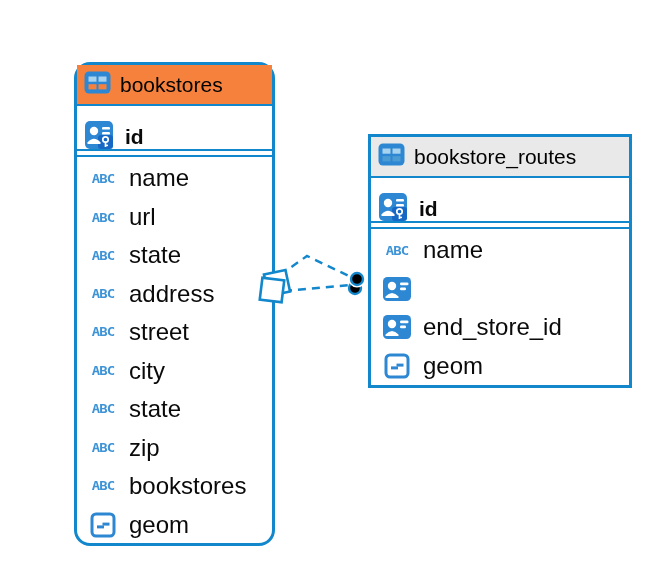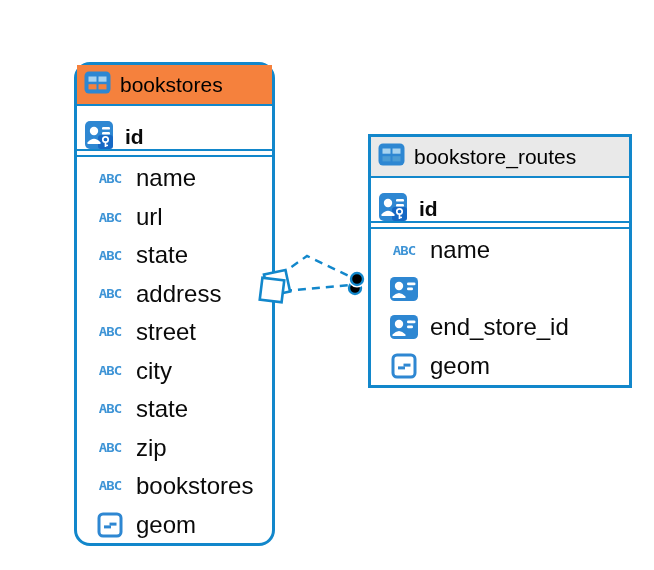--- a/index.html
+++ b/index.html
@@ -21,21 +21,21 @@
     font-size:21px;box-sizing:border-box;white-space:nowrap;
   }
   .pk-row{
     flex:0 0 45px;display:flex;align-items:flex-end;gap:8px;
     padding-left:4px;border-bottom:2.5px solid #1287CB;box-sizing:border-box;
   }
   .section-sep{flex:0 0 6px;border-bottom:2.5px solid #1287CB;box-sizing:border-box;}
   .fields{flex:1;display:flex;flex-direction:column;padding-top:2px;}
   .field-row{
     flex:0 0 38.5px;display:flex;align-items:center;gap:8px;
-    padding-left:15px;box-sizing:border-box;
+    padding-left:8px;box-sizing:border-box;
   }
   .ficon{width:36px;min-width:36px;display:flex;align-items:center;justify-content:center;}
   .flabel{font-size:24px;color:#0a0a0a;white-space:nowrap;}
   .flabel.pk{font-weight:bold;font-size:21px;}
   .abc-glyph{
     font-family:"DejaVu Sans Mono",monospace;font-weight:bold;
     font-size:14px;letter-spacing:-1px;color:#3E94D6;
     transform:scaleY(0.9);
   }
   #connector-overlay{position:absolute;left:250px;top:230px;width:140px;height:100px;}

